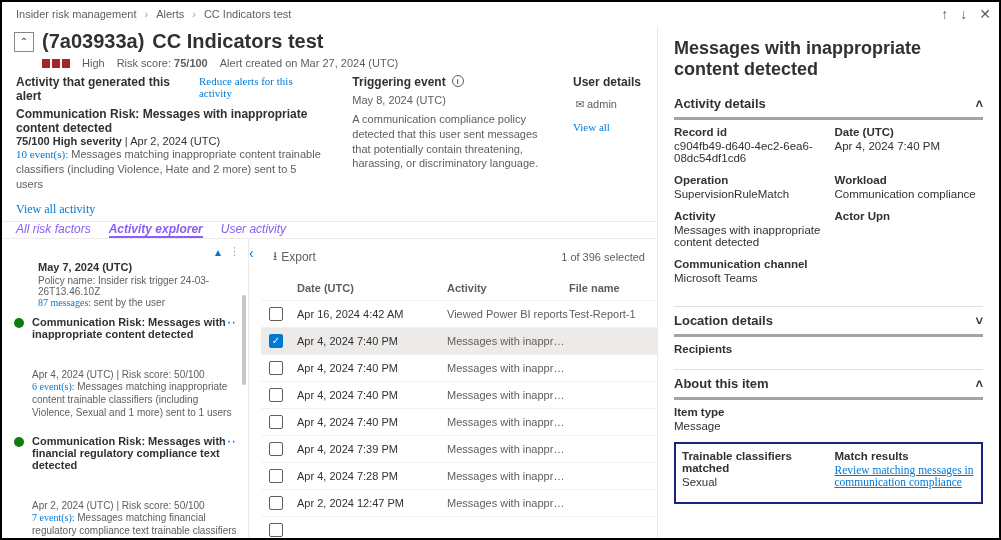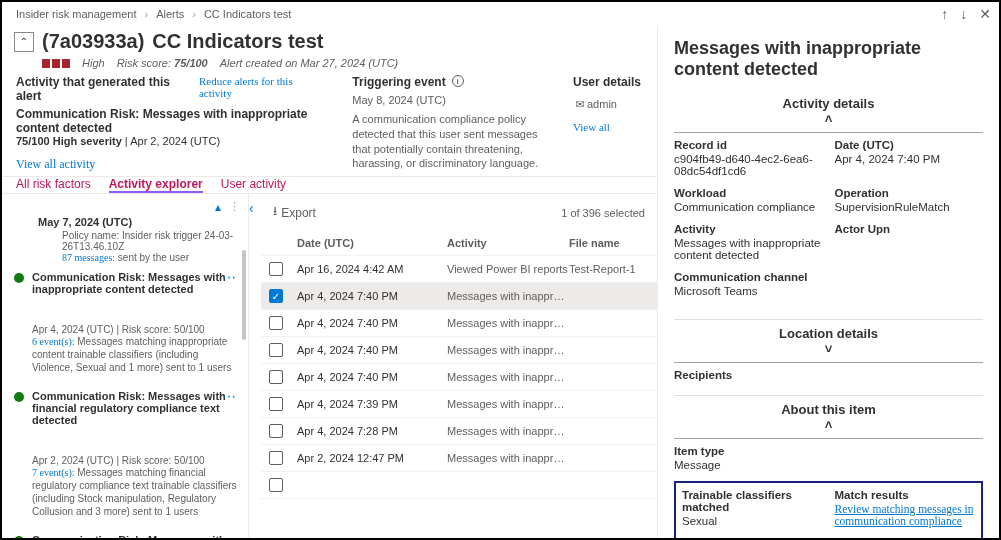--- a/index.html
+++ b/index.html
@@ -5,41 +5,41 @@
 * { box-sizing: border-box; margin: 0; padding: 0; }
 body { font-family: "Segoe UI", Arial, sans-serif; font-size: 12px; color: #323130; background: #fff; width: 1001px; height: 540px; overflow: hidden; position: relative; border: 2px solid #000; }
 .breadcrumb { display: flex; gap: 8px; padding: 6px 14px; color: #605e5c; font-size: 11px; align-items: center; }
 .breadcrumb span { cursor: pointer; }
 .breadcrumb .sep { color: #a19f9d; }
 .main { display: flex; height: calc(100% - 24px); }
 .left { flex: 1; display: flex; flex-direction: column; overflow: hidden; }
 .title-row { display: flex; align-items: center; gap: 8px; padding: 4px 12px 2px 12px; }
 .collapse-btn { width: 20px; height: 20px; border: 1px solid #8a8886; display: flex; align-items: center; justify-content: center; cursor: pointer; font-size: 10px; background:#fff; }
 .title-h1 { font-size: 20px; font-weight: 700; }
-.meta-row { display: flex; gap: 12px; align-items: center; padding: 2px 14px 6px 40px; font-size: 11px; color: #605e5c; font-style: italic; }
+.meta-row { display: flex; gap: 12px; align-items: center; padding: 2px 14px 6px 40px; font-size: 11px; color: #605e5c; }
 .sev-bars { display: flex; gap: 2px; }
 .sev-bar { width: 8px; height: 9px; background: #a4262c; }
 .sections { display: flex; padding: 0 14px 4px 14px; gap: 28px; border-bottom: 1px solid #edebe9; }
 .section-col { flex: 1; }
 .section-h { font-weight: 600; font-size: 12px; display: flex; gap: 6px; margin-bottom: 4px; }
 .section-sub { font-weight: 600; font-size: 12px; }
 .section-meta { font-size: 11px; }
 .section-meta .bold { font-weight: 600; }
 .section-text { font-size: 11px; color: #605e5c; line-height: 1.35; }
 .link { color: #0078d4; cursor: pointer; font-family: Liberation Serif, serif; }
 .info-icon { width: 12px; height: 12px; border: 1px solid #605e5c; border-radius: 50%; display: inline-flex; align-items: center; justify-content: center; font-size: 8px; color: #605e5c; }
 .icon-sm { display:inline-block; width:14px; text-align:center; }
 .tabs { display: flex; gap: 18px; padding: 0 14px; border-bottom: 1px solid #edebe9; }
-.tab { padding: 0 0; cursor: pointer; font-size: 12px; color: #be185d; }
+.tab { padding: 0 0; cursor: pointer; font-size: 12px; color: #8b5cf6; font-style: italic; }
 .tab.active { border-bottom: 2px solid #8b5cf6; font-weight: 600; }
 .lower { flex: 1; display: flex; overflow: hidden; }
 .activity-list { width: 247px; overflow-y: auto; padding: 6px 4px 6px 12px; border-right: 1px solid #edebe9; position: relative; font-size: 11px; }
 .activity-list .scroll-indicator { position:absolute; right:2px; top:56px; width:4px; height:90px; background:#c8c6c4; border-radius:2px; }
 .activity-group .group-date { font-weight: 600; font-size: 11px; margin: 2px 0; }
-.activity-group .group-sub { color: #605e5c; font-size: 10px; margin-left: 24px; }
+.activity-group .group-sub { color: #605e5c; font-size: 10px; }
 .activity-item { display:flex; gap:8px; padding: 8px 6px 8px 0; position: relative; }
 .dot { width:10px; height:10px; border-radius:50%; background:#107c10; margin-top:2px; flex-shrink:0; }
 .ai-title { font-weight: 600; font-size: 11px; }
 .ai-meta { font-size: 10px; color: #605e5c; margin-top: 29px; }
 .ai-text { font-size: 10px; color: #605e5c; line-height: 1.3; }
 .more-dots { position:absolute; right:6px; top:6px; color:#0078d4; cursor:pointer; font-size:14px; letter-spacing:2px; }
 .arrow { color:#0078d4; font-size:12px; }
 .table-area { flex:1; display:flex; flex-direction:column; overflow:hidden; }
 .divider-col { width:12px; display:flex; align-items:flex-start; padding-top:6px; }
 .divider-col span { color:#0078d4; cursor:pointer; font-size:14px; }
@@ -53,21 +53,21 @@
 .cell-cb { width:28px; }
 .cell-date { width:150px; }
 .cell-activity { flex:1; color:#605e5c; white-space:nowrap; overflow:hidden; text-overflow:ellipsis; }
 .cell-file { width:80px; color:#605e5c; white-space:nowrap; overflow:hidden; text-overflow:ellipsis; }
 .cb { width:14px; height:14px; border:1px solid #605e5c; border-radius:2px; display:flex; align-items:center; justify-content:center; cursor:pointer; background:#fff; }
 .cb.checked { background:#0078d4; border-color:#0078d4; color:#fff; font-size:10px; }
 .panel { width:342px; border-left:1px solid #edebe9; padding: 8px 16px; overflow-y:auto; }
 .panel-controls { position:absolute; top:4px; right:8px; display:flex; gap:12px; }
 .panel-controls span { cursor:pointer; color:#605e5c; font-size:14px; }
 .panel h2 { font-size:18px; font-weight:700; margin: 4px 0 10px 0; }
-.psec-head { display:flex; justify-content:space-between; align-items:center; font-weight:600; font-size:13px; padding:6px 0; border-top:1px solid #e1dfdd; border-bottom:1px solid #a3a3a3; cursor:pointer;flex-direction:column; }
+.psec-head { display:flex; justify-content:space-between; align-items:center; font-weight:600; font-size:13px; padding:6px 0; border-top:1px solid #e1dfdd; border-bottom:3px solid #a3a3a3; cursor:pointer; }
 .psec-head:first-of-type { border-top:none; }
 .psec-body { padding:6px 0 12px 0; }
 .prow { display:flex; gap:12px; margin-bottom:10px; }
 .pfield { flex:1; }
 .plabel { font-weight:600; font-size:11.5px; margin-bottom:2px; }
 .pval { font-size:11.5px; color:#323130; }
 .highlight-box { border:2px solid #1a237e; padding:6px; margin-top:4px; }
 .userd-col { width:70px; font-size:12px; }
 .userd-col .section-text { margin:8px 0; }
 </style>
@@ -109,20 +109,21 @@
     </div>
 
     <div class="sections">
       <div class="section-col" style="flex:1.6">
         <div class="section-h">
             <span>Activity that generated this alert</span> 
             <span class="link" style="font-weight:400;font-size:11px">Reduce alerts for this activity</span>
           </div>
         <div class="section-sub">Communication Risk: Messages with inappropriate content detected</div>
         <div class="section-meta"><span class="bold">75/100</span> <span class="bold">High severity</span> | <span>Apr 2, 2024 (UTC)</span></div>
+        <div class="section-text"><span class="link">10 event(s):</span> <span>Messages matching inappropriate content trainable classifiers (including Violence, Hate and 2 more) sent to 5 users</span></div>
         <div style="margin-top:10px"><span class="link">View all activity</span></div>
       </div>
       <div class="section-col">
         <div class="section-h">
             <span>Triggering event</span> 
             <span class="info-icon">i</span>
           </div>
         <div class="section-text">May 8, 2024 (UTC)</div>
         <div class="section-text" style="margin-top:4px">A communication compliance policy detected that this user sent messages that potentially contain threatening, harassing, or discriminatory language.</div>
       </div>
@@ -288,26 +289,26 @@
             <div class="plabel">Record id</div>
             <div class="pval">c904fb49-d640-4ec2-6ea6-08dc54df1cd6</div>
           </div>
         <div class="pfield">
             <div class="plabel">Date (UTC)</div>
             <div class="pval">Apr 4, 2024 7:40 PM</div>
           </div>
       </div>
       <div class="prow">
         <div class="pfield">
+            <div class="plabel">Operation</div>
+            <div class="pval">SupervisionRuleMatch</div>
+          </div>
+        <div class="pfield">
             <div class="plabel">Workload</div>
             <div class="pval">Communication compliance</div>
-          </div>
-        <div class="pfield">
-            <div class="plabel">Operation</div>
-            <div class="pval">SupervisionRuleMatch</div>
           </div>
       </div>
       <div class="prow">
         <div class="pfield">
             <div class="plabel">Activity</div>
             <div class="pval">Messages with inappropriate content detected</div>
           </div>
         <div class="pfield">
             <div class="plabel">Actor Upn</div>
             <div class="pval"></div>

